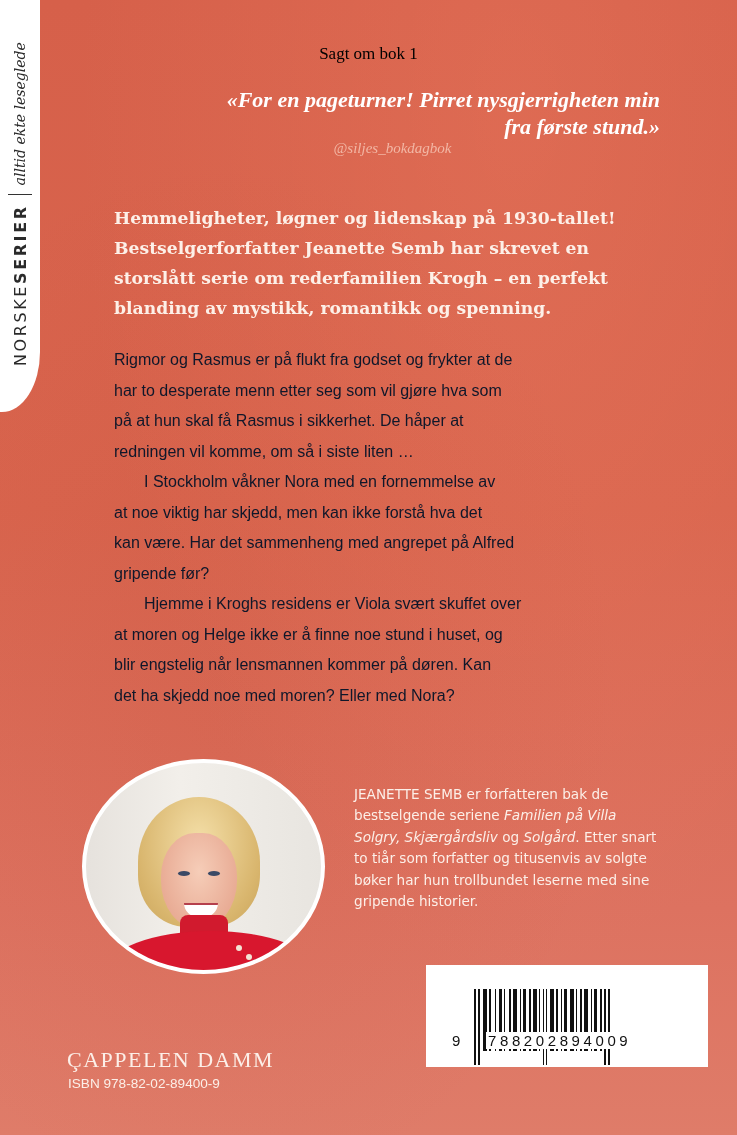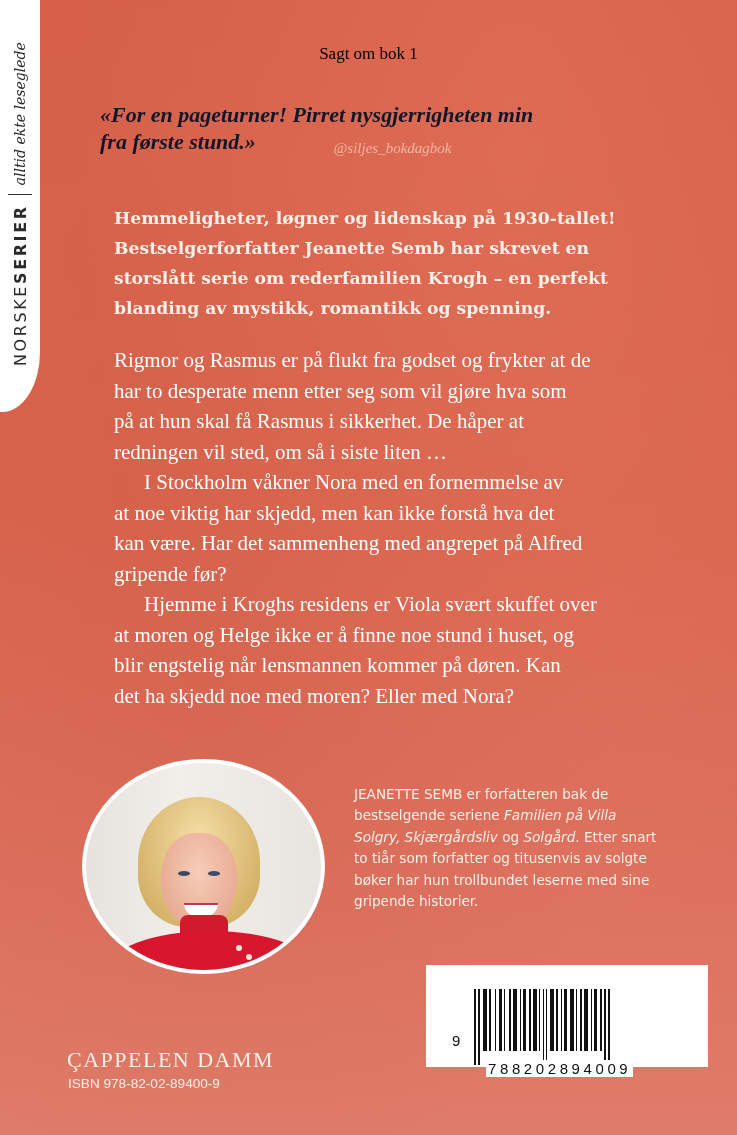--- a/index.html
+++ b/index.html
@@ -23,27 +23,27 @@
     transform-origin: 0 0; transform: translate(0, 412px) rotate(-90deg);
     display: flex; align-items: center; white-space: nowrap;
     color: #2a2a2a;
   }
   .series-name { font-family: "DejaVu Sans", sans-serif; font-size: 16px; letter-spacing: 2.6px; margin-left: 46px; }
   .series-name b { font-weight: 700; }
   .tab-divider { width: 1px; height: 24px; background: #333; margin: 0 9px; }
   .tagline { font-family: "DejaVu Serif", serif; font-style: italic; font-size: 14px; color: #2a2a2a; }
 
   .said { position: absolute; top: 44px; left: 0; right: 0; text-align: center; font-size: 17px; color: #000000; font-family: "Liberation Serif", serif; }
-  .quote { position: absolute; top: 86px; left: 100px; width: 560px; text-align: left; font-family: "Liberation Serif", serif; font-style: italic; font-weight: 700; font-size: 22px; line-height: 27px; color: #0f172a; margin-top: 15px; }
+  .quote { position: absolute; top: 86px; left: 100px; width: 560px; text-align: right; font-family: "Liberation Serif", serif; font-style: italic; font-weight: 700; font-size: 22px; line-height: 27px; color: #ffffff; }
   .quote-src { position: absolute; top: 140px; left: 0; right: 0; padding-left: 48px; text-align: center; font-family: "Liberation Serif", serif; font-style: italic; font-size: 15px; color: #f2b6a4; }
 
   .lead { position: absolute; top: 203px; left: 114px; width: 520px; font-family: "DejaVu Serif", serif; font-weight: 700; font-size: 17.2px; line-height: 30px; color: #fdf0e8; }
   .lead div { white-space: nowrap; }
 
-  .body-text { position: absolute; top: 345px; left: 114px; width: 520px; font-family: Liberation Serif, serif; font-size: 21px; line-height: 30.5px; color: #ffffff; }
+  .body-text { position: absolute; top: 345px; left: 114px; width: 520px; font-family: Liberation Sans, sans-serif; font-size: 16px; line-height: 30.5px; color: #0f172a; }
   .body-text div { white-space: nowrap; }
   .indent { padding-left: 30px; }
   .portrait-circle {
     position: absolute; left: 82px; top: 759px; width: 243px; height: 215px; border-radius: 50%;
     border: 4px solid #ffffff; box-sizing: border-box; overflow: hidden;
     background: linear-gradient(90deg, #e6e2dd 0%, #f2efea 40%, #e8e5e0 100%);
   }
   .hair { position: absolute; left: 52px; top: 34px; width: 122px; height: 130px; border-radius: 50% 50% 40% 40%; background: radial-gradient(ellipse at 50% 35%, #f4dfa8, #d9b66e 70%, #c9a45a); }
   .face { position: absolute; left: 75px; top: 70px; width: 76px; height: 96px; border-radius: 45% 45% 50% 50%; background: radial-gradient(ellipse at 50% 40%, #f6cdb8, #e7a891 80%); }
   .eye { position: absolute; top: 108px; width: 12px; height: 5px; border-radius: 50%; background: #3b4a66; }
@@ -54,21 +54,21 @@
 
   .bio { position: absolute; top: 784px; left: 354px; width: 330px; font-family: "DejaVu Sans", sans-serif; font-size: 13.6px; line-height: 21.4px; color: #fcefe8; }
   .bio div { white-space: nowrap; }
   .bio i { font-style: italic; }
 
   .barcode-box { position: absolute; left: 426px; top: 965px; width: 282px; height: 102px; background: #ffffff; }
   .bars { position: absolute; left: 48px; top: 24px; width: 180px; height: 76px; display: flex; align-items: flex-start; }
   .bars span { display: block; background: #111; height: 62px; }
   .bars span.g { height: 76px; }
   .bd-first { position: absolute; left: 26px; top: 67px; font-family: "Liberation Sans", sans-serif; font-size: 15px; color: #111; }
-  .bd-rest { position: absolute; left: 60px; top: 67px; font-family: "Liberation Sans", sans-serif; font-size: 15px; letter-spacing: 3.6px; color: #111; background: #fff; padding: 0 2px; margin-top: 28px; }
+  .bd-rest { position: absolute; left: 60px; top: 67px; font-family: "Liberation Sans", sans-serif; font-size: 15px; letter-spacing: 3.6px; color: #111; background: #fff; padding: 0 2px; }
 
   .publisher { position: absolute; left: 67px; top: 1047px; font-family: "Liberation Serif", serif; font-size: 22px; letter-spacing: 1.5px; color: #fcefe8; }
   .isbn { position: absolute; left: 68px; top: 1076px; font-family: "Liberation Sans", sans-serif; font-size: 13.6px; color: #fcefe8; }
 </style>
 </head>
 <body>
 
 <div class="side-tab">
   <div class="side-rot">
     <span class="series-name"><span>NORSKE</span><b>SERIER</b></span>
@@ -88,21 +88,21 @@
   <div>Hemmeligheter, løgner og lidenskap på 1930-tallet!</div>
   <div>Bestselgerforfatter Jeanette Semb har skrevet en</div>
   <div>storslått serie om rederfamilien Krogh – en perfekt</div>
   <div>blanding av mystikk, romantikk og spenning.</div>
 </div>
 
 <div class="body-text">
   <div>Rigmor og Rasmus er på flukt fra godset og frykter at de</div>
   <div>har to desperate menn etter seg som vil gjøre hva som</div>
   <div>på at hun skal få Rasmus i sikkerhet. De håper at</div>
-  <div>redningen vil sted, om så i siste liten …</div>
+  <div>redningen vil komme, om så i siste liten …</div>
   <div class="indent">I Stockholm våkner Nora med en fornemmelse av</div>
   <div>at noe viktig har skjedd, men kan ikke forstå hva det</div>
   <div>kan være. Har det sammenheng med angrepet på Alfred</div>
   <div>gripende før?</div>
   <div class="indent">Hjemme i Kroghs residens er Viola svært skuffet over</div>
   <div>at moren og Helge ikke er å finne noe stund i huset, og</div>
   <div>blir engstelig når lensmannen kommer på døren. Kan</div>
   <div>det ha skjedd noe med moren? Eller med Nora?</div>
 </div>
 

